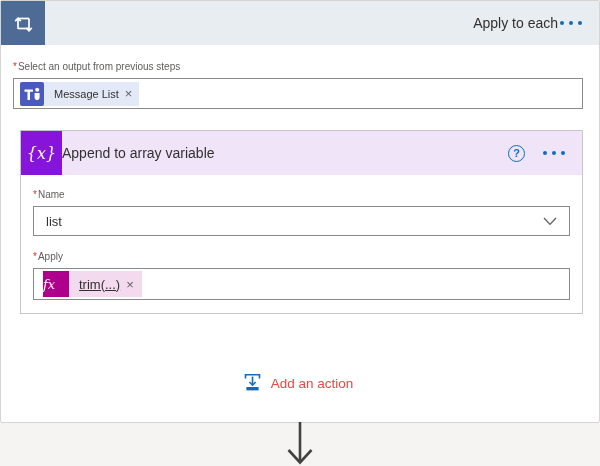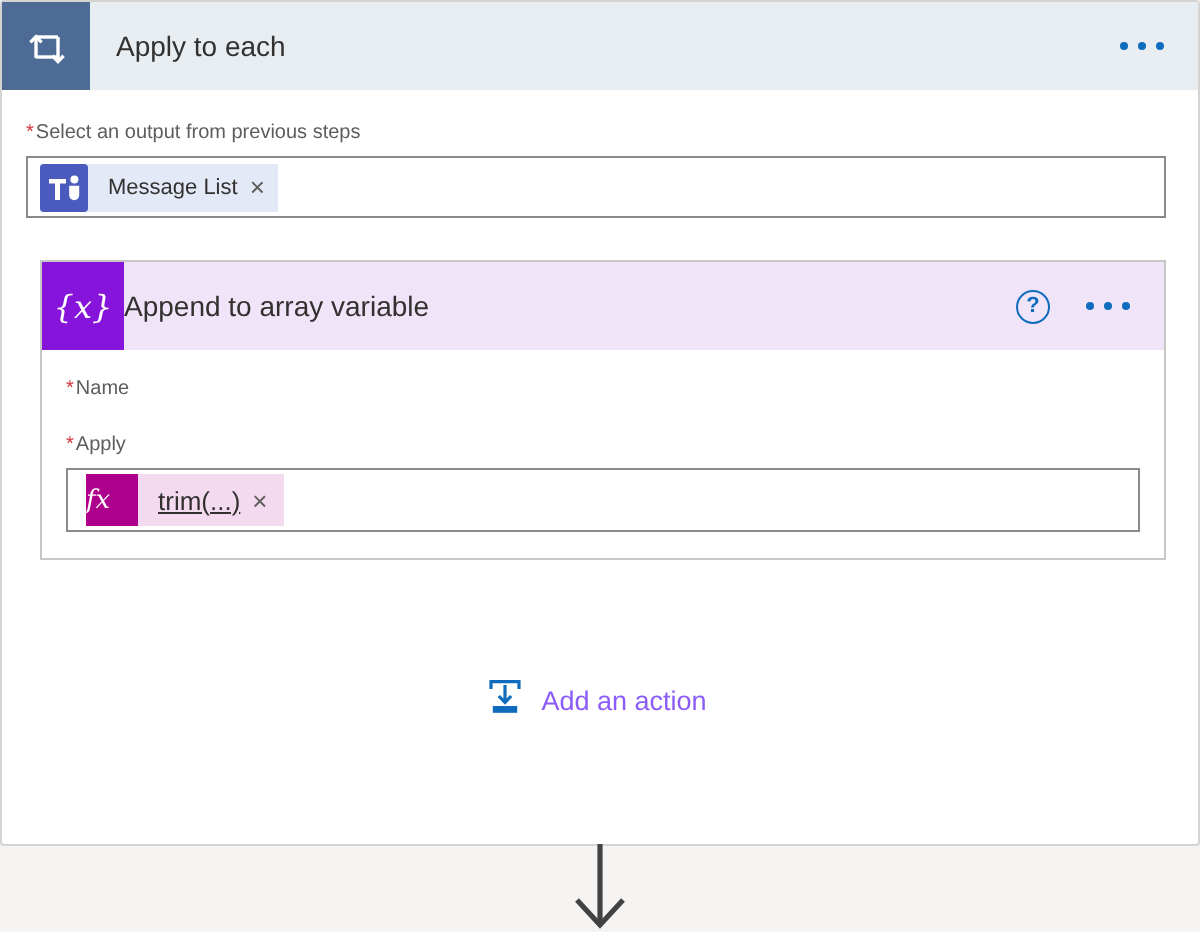--- a/index.html
+++ b/index.html
@@ -23,21 +23,21 @@
   }
   .outer-header {
     display:flex; align-items:center;
     height:44px; background:#e8edf2;
   }
   .scope-icon {
     width:44px; height:44px; flex:0 0 44px;
     background:#4d6b95;
     display:flex; align-items:center; justify-content:center;
   }
-  .scope-title { margin-left:13px; font-size:14px; color:#323130; flex:1 1 auto; }
+  .scope-title { margin-left:13px; font-size:14px; color:#323130; flex:1 1 auto;text-align:right; }
   .dots { display:flex; gap:5px; margin-right:15px; cursor:pointer; padding:4px 2px; }
   .dots span { width:4px; height:4px; border-radius:50%; background:#0f6cbd; }
 
   .outer-body { padding:14px 16px 0 12px; }
 
   .field-label { font-size:10px; color:#5f5d5b; line-height:15px; }
   .req { color:#d13438; margin-right:1px; }
 
   .outer-input {
     margin-top:4px; height:31px;
@@ -104,21 +104,21 @@
   }
   .fx-text { font-size:13px; margin:0 6px 0 10px;text-decoration:underline; }
   .fx-token .token-x { margin-right:8px; }
 
   
   .add-action {
     margin-top:58px;
     display:flex; align-items:center; justify-content:center;
     gap:9px; cursor:pointer;
   }
-  .add-action .label { color:#8b5cf6; font-size:13.5px; }
+  .add-action .label { color:#ef4444; font-size:13.5px; }
 
   
   .flow-arrow {
     position:absolute; top:422px; left:50%;
     transform:translateX(-50%);
   }
 </style>
 </head>
 <body>
 
@@ -179,20 +179,28 @@
               <span></span>
               <span></span>
             </div>
         </div>
 
         <div class="inner-body">
 
           <div class="field-label">
             <span class="req">*</span><span>Name</span>
           </div>
+          <div class="dropdown">
+            <span class="dd-value">list</span>
+            <span>
+              <svg width="14" height="9" viewBox="0 0 14 9" fill="none" stroke="#605e5c" stroke-width="1.3">
+                <path d="M1 1 L7 7.4 L13 1"></path>
+              </svg>
+            </span>
+          </div>
 
           <div class="field-label value-row">
             <span class="req">*</span><span>Apply</span>
           </div>
           <div class="value-input">
             <div class="fx-token">
               <span class="fx-icon">
                 <span>fx</span>
               </span>
               <span class="fx-text">trim(...)</span>

